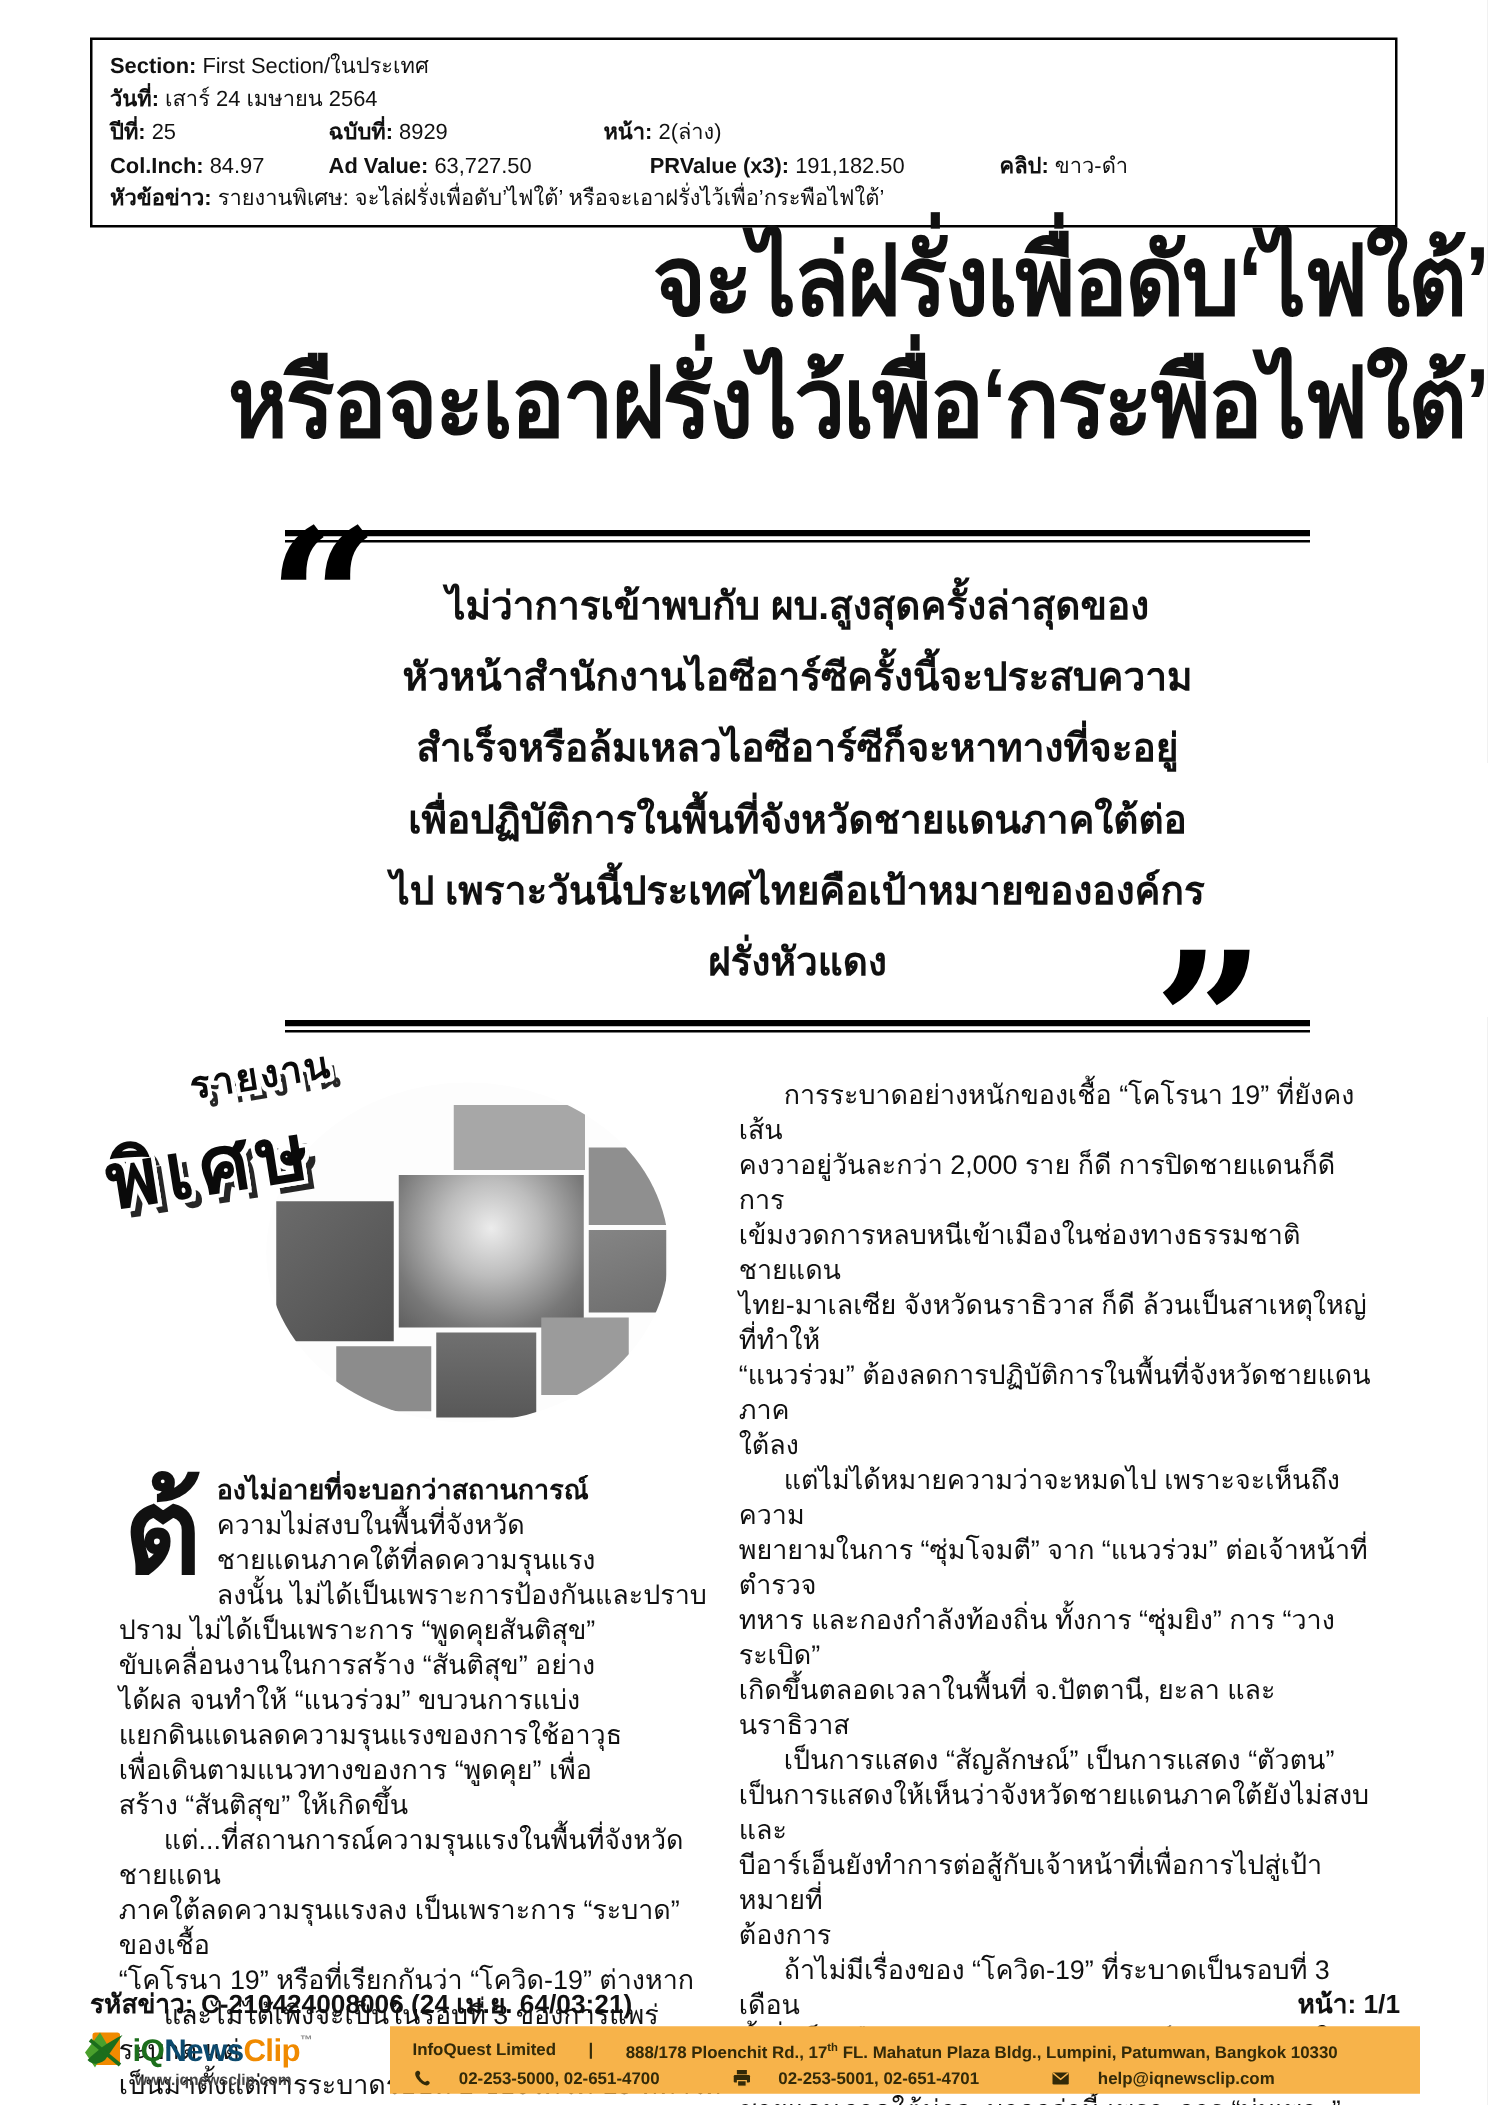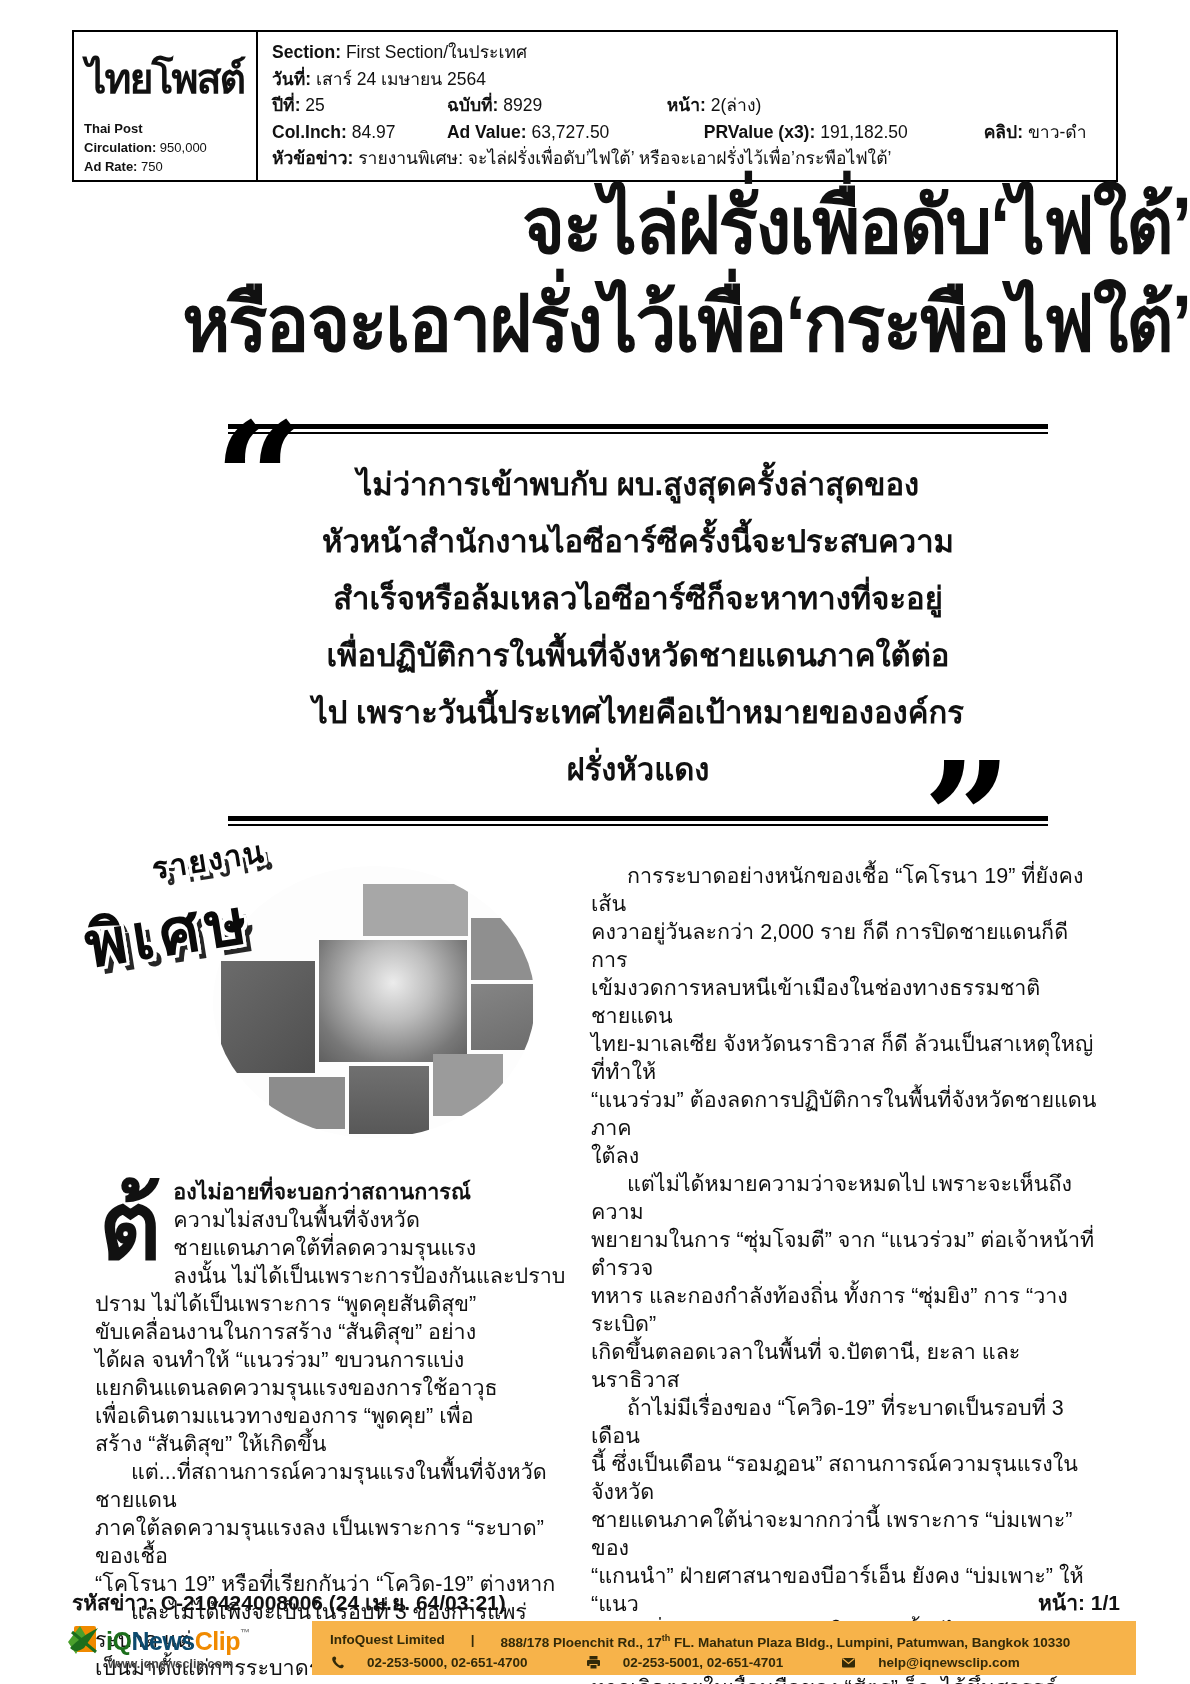--- a/index.html
+++ b/index.html
@@ -71,30 +71,20 @@
   .bar-ic{width:15px;height:15px;margin:0 6px 0 0;flex:none;}
   .bar-gap{width:26px;}
   sup{font-size:9px;}
 </style>
 </head>
 <body>
 
 <div id="page">
 
   <div id="header-box">
-    <div class="header-left">
-      <div class="pub-logo">ไทยโพสต์</div>
-      <div class="pub-meta">
-        <div><b>Thai Post</b></div>
-        <div><b>Circulation:</b>
-          <span>950,000</span></div>
-        <div><b>Ad Rate:</b>
-          <span>750</span></div>
-      </div>
-    </div>
     <div class="header-right">
       <div class="hrow"><b>Section:</b>
         <span>First Section/ในประเทศ</span></div>
       <div class="hrow"><b>วันที่:</b>
         <span>เสาร์ 24 เมษายน 2564</span></div>
       <div class="hrow">
         <span class="c1"><b>ปีที่:</b>
           <span>25</span></span>
         <span class="c2"><b>ฉบับที่:</b>
           <span>8929</span></span>
@@ -179,20 +169,24 @@
       <p class="para indent">การระบาดอย่างหนักของเชื้อ “โคโรนา 19” ที่ยังคงเส้น
 คงวาอยู่วันละกว่า 2,000 ราย ก็ดี การปิดชายแดนก็ดี การ
 เข้มงวดการหลบหนีเข้าเมืองในช่องทางธรรมชาติ ชายแดน
 ไทย-มาเลเซีย จังหวัดนราธิวาส ก็ดี ล้วนเป็นสาเหตุใหญ่ที่ทำให้
 “แนวร่วม” ต้องลดการปฏิบัติการในพื้นที่จังหวัดชายแดนภาค
 ใต้ลง</p>
       <p class="para indent">แต่ไม่ได้หมายความว่าจะหมดไป เพราะจะเห็นถึงความ
 พยายามในการ “ซุ่มโจมตี” จาก “แนวร่วม” ต่อเจ้าหน้าที่ตำรวจ
 ทหาร และกองกำลังท้องถิ่น ทั้งการ “ซุ่มยิง” การ “วางระเบิด”
 เกิดขึ้นตลอดเวลาในพื้นที่ จ.ปัตตานี, ยะลา และนราธิวาส</p>
+      <p class="para indent">เป็นการแสดง “สัญลักษณ์” เป็นการแสดง “ตัวตน”
+เป็นการแสดงให้เห็นว่าจังหวัดชายแดนภาคใต้ยังไม่สงบ และ
+บีอาร์เอ็นยังทำการต่อสู้กับเจ้าหน้าที่เพื่อการไปสู่เป้าหมายที่
+ต้องการ</p>
       <p class="para indent">ถ้าไม่มีเรื่องของ “โควิด-19” ที่ระบาดเป็นรอบที่ 3 เดือน
 นี้ ซึ่งเป็นเดือน “รอมฎอน” สถานการณ์ความรุนแรงในจังหวัด
 ชายแดนภาคใต้น่าจะมากกว่านี้ เพราะการ “บ่มเพาะ” ของ
 “แกนนำ” ฝ่ายศาสนาของบีอาร์เอ็น ยังคง “บ่มเพาะ” ให้ “แนว
 ร่วม” เชื่อว่าการฆ่า “ศัตรู” ในเดือนนี้จะได้ผลถึง 10 เท่า และ
 หากเกิดตายในเงื้อมมือของ “ศัตรู” ก็จะได้ขึ้นสวรรค์</p>
 
     </div>
   </div>
 

